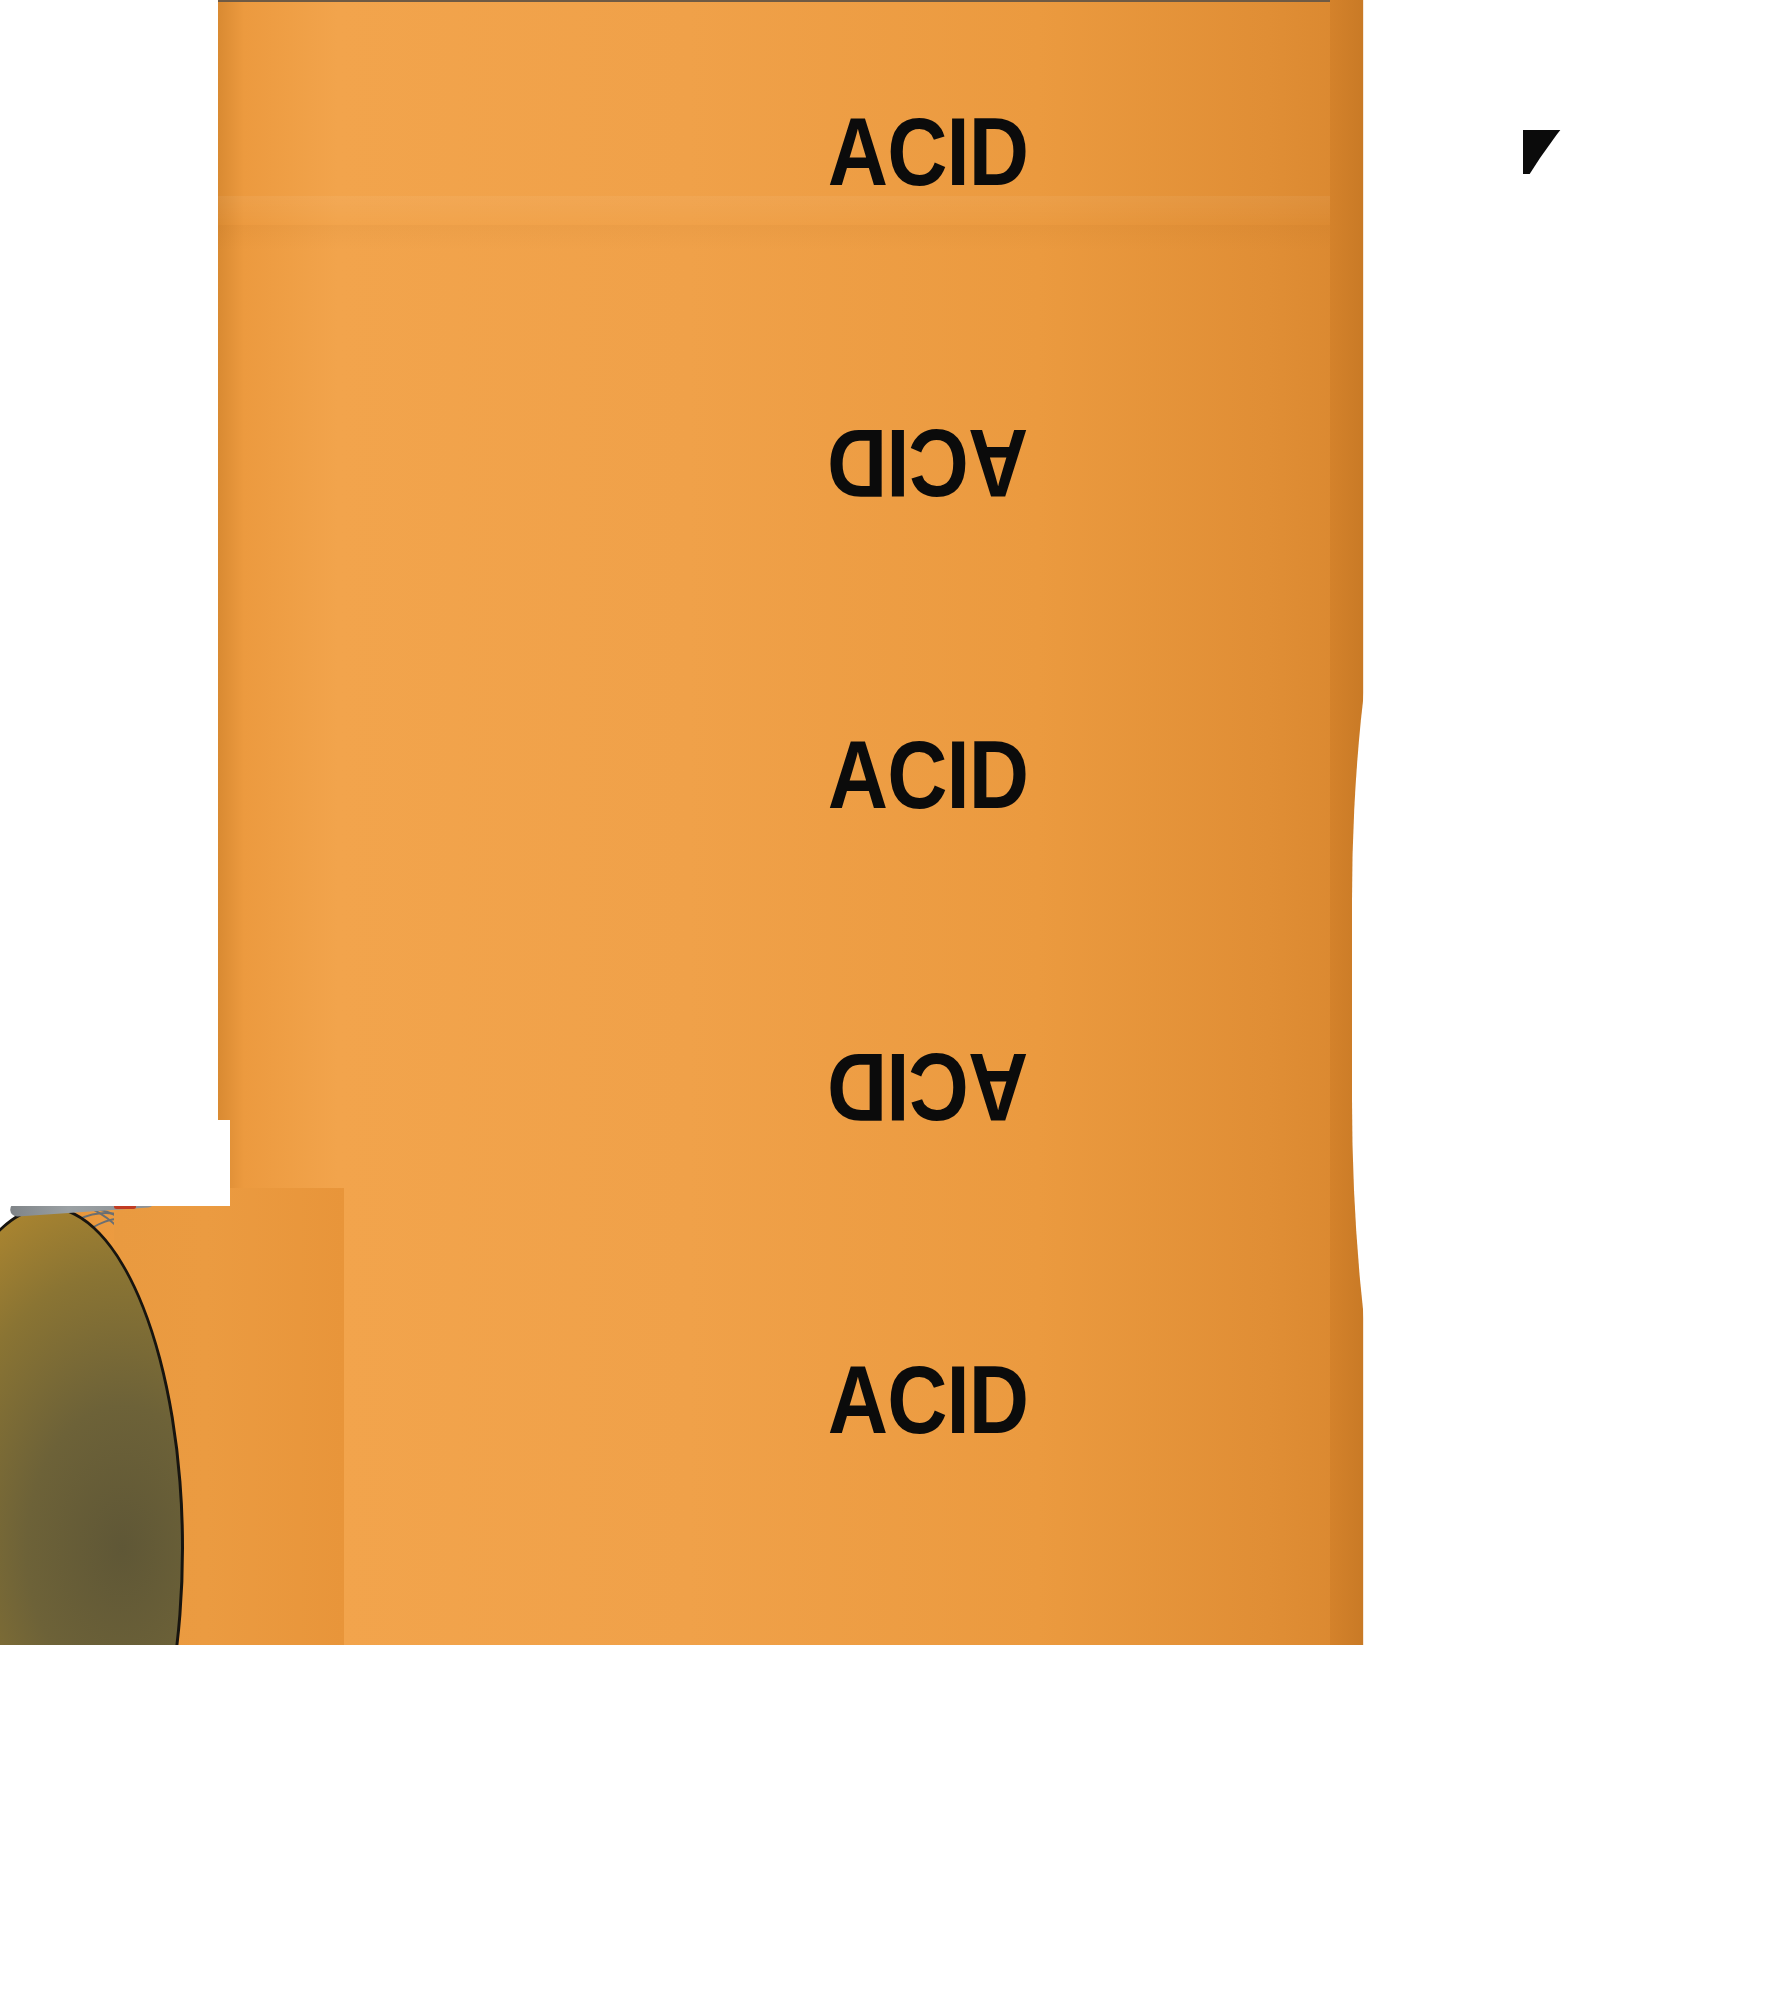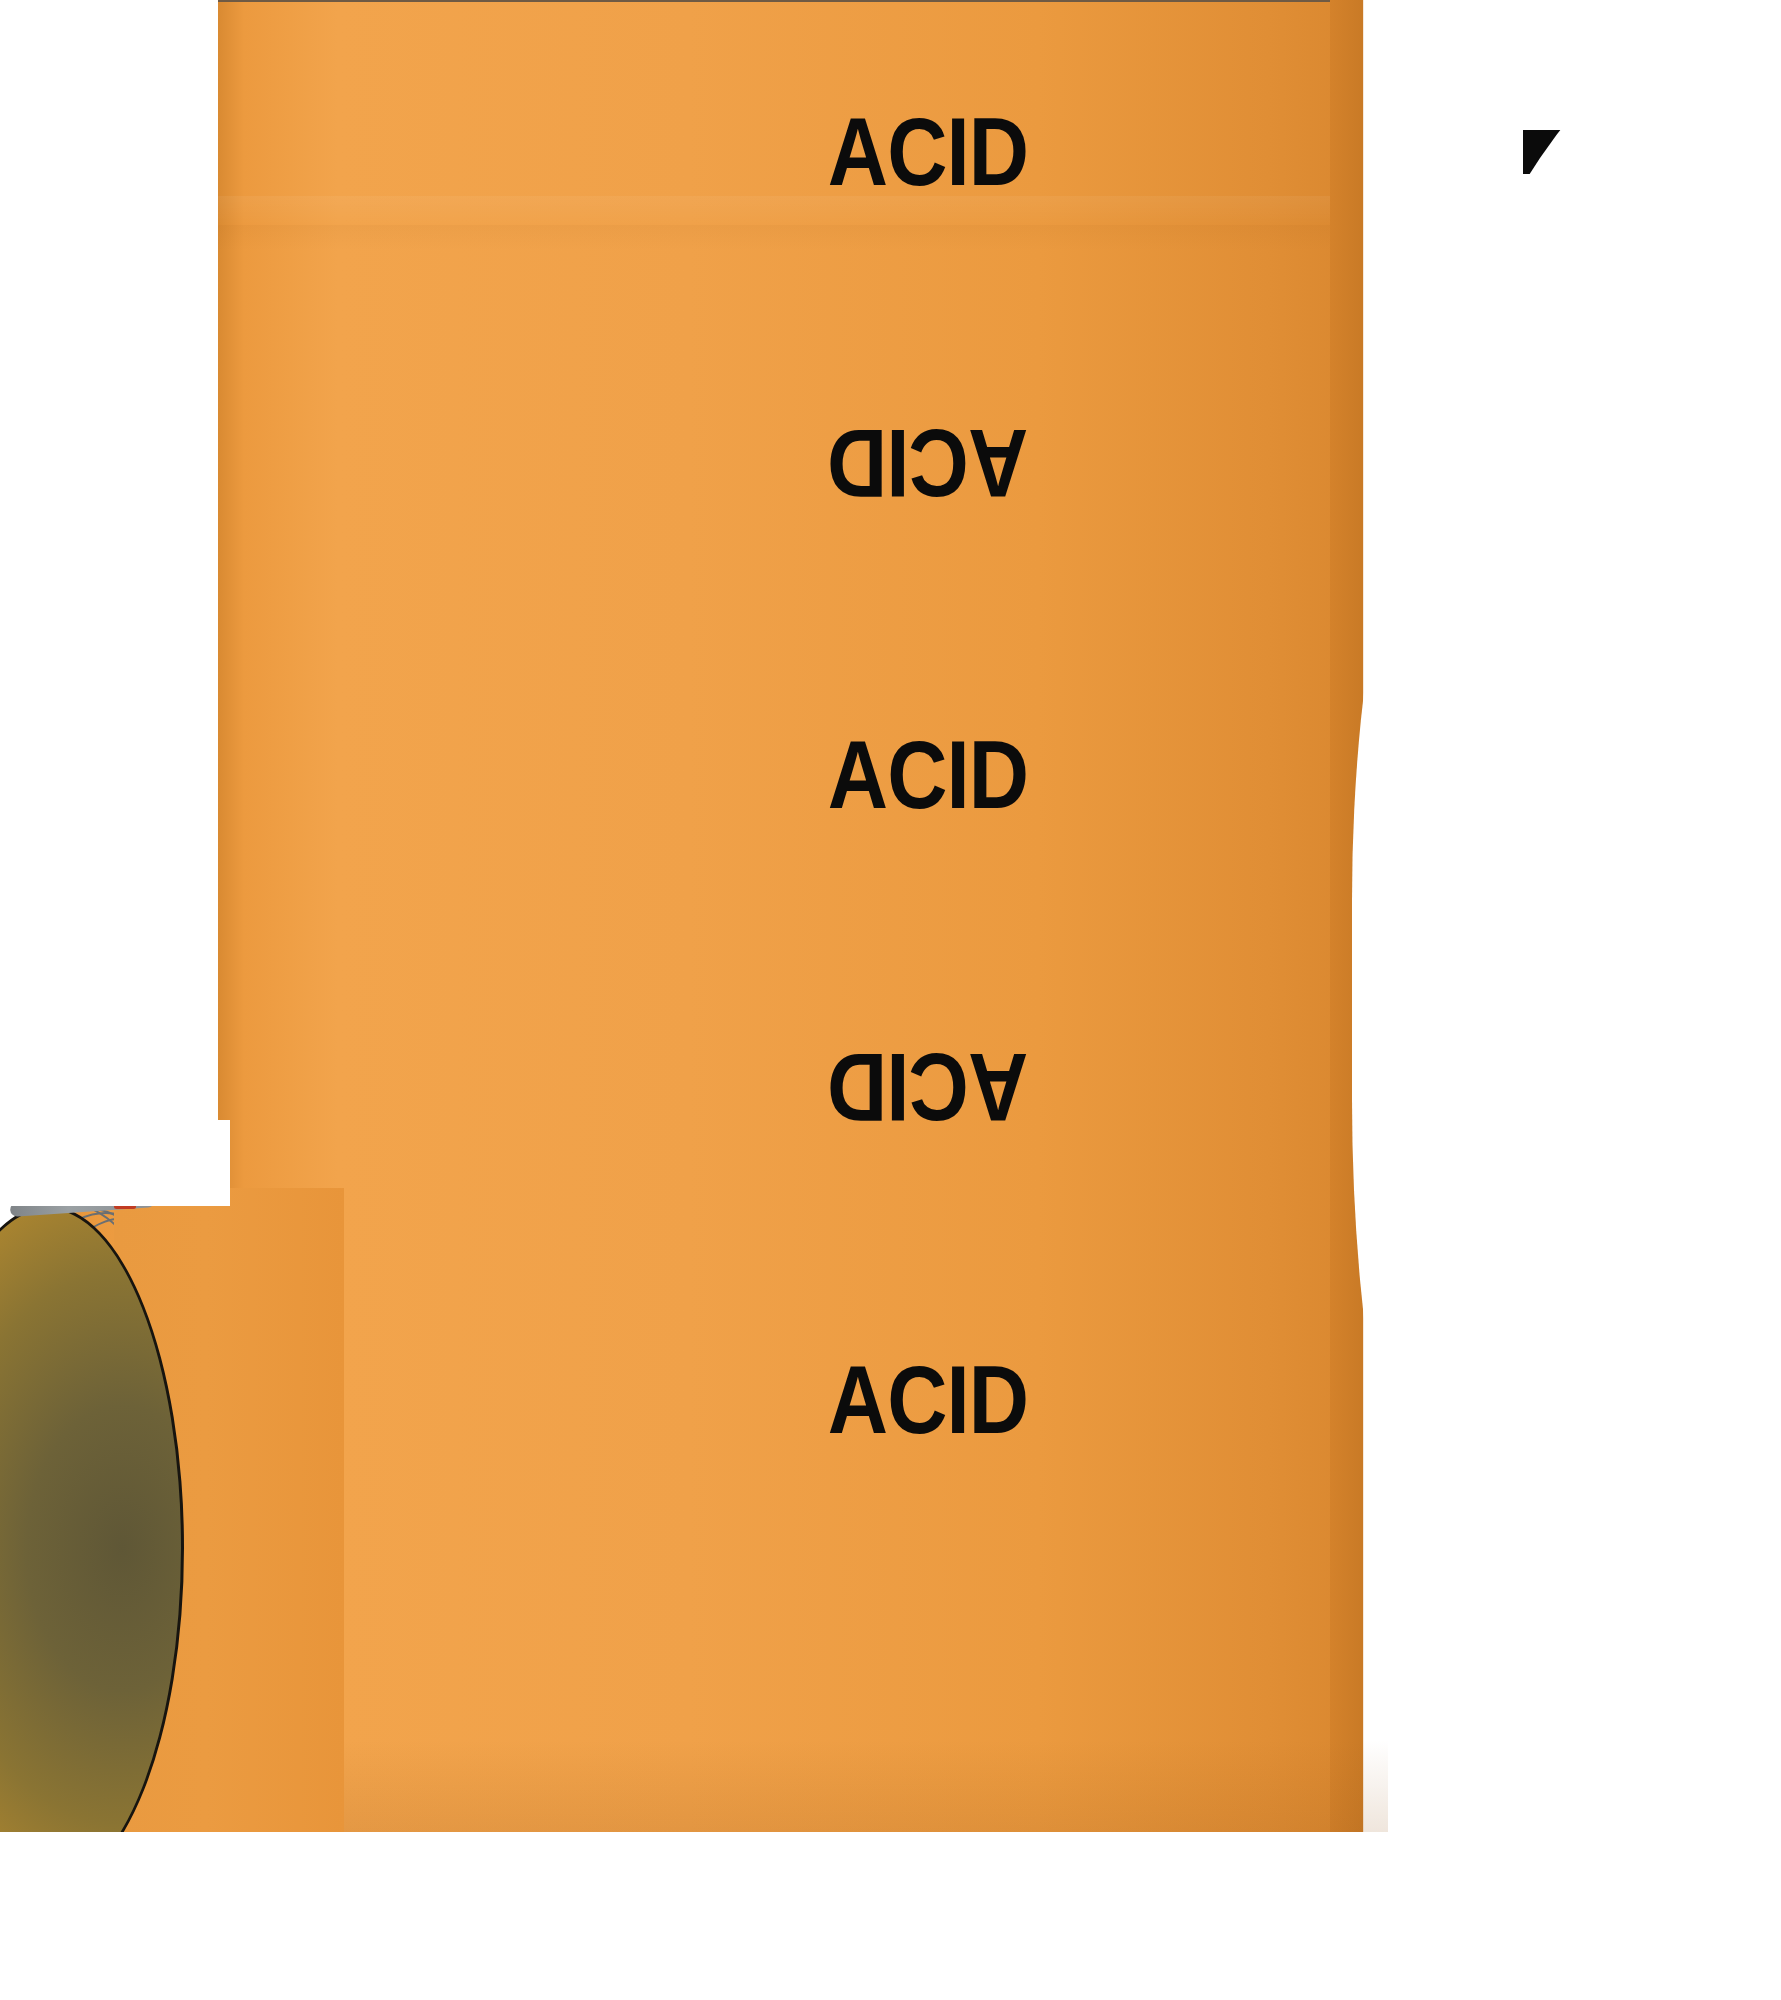--- a/index.html
+++ b/index.html
@@ -4,21 +4,21 @@
 <title>Pipe Marker</title>
 <style>
   html,body{margin:0;padding:0;background:#ffffff;}
   body{
     font-family:"Liberation Sans", sans-serif;
     -webkit-font-smoothing:antialiased;
   }
   #stage{
     position:relative;
     width:1781px;
-    height:1832px;
+    height:1645px;
     background:#ffffff;
     overflow:hidden;
   }
 
   
   #sheet{
     position:absolute;
     left:218px;
     top:0px;
     width:1160px;

